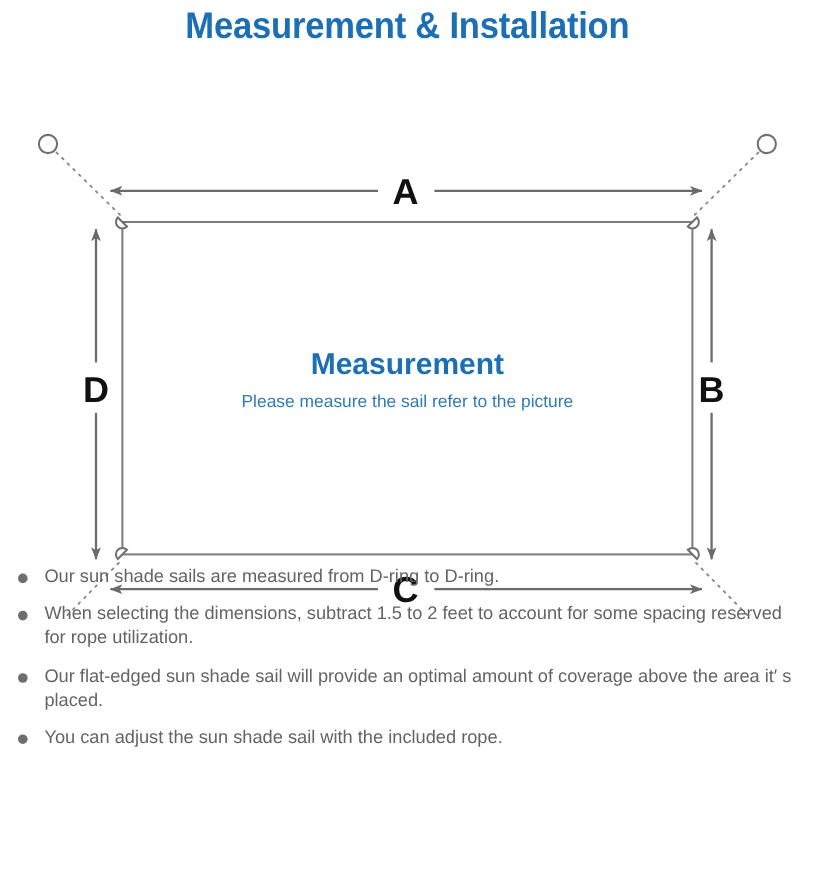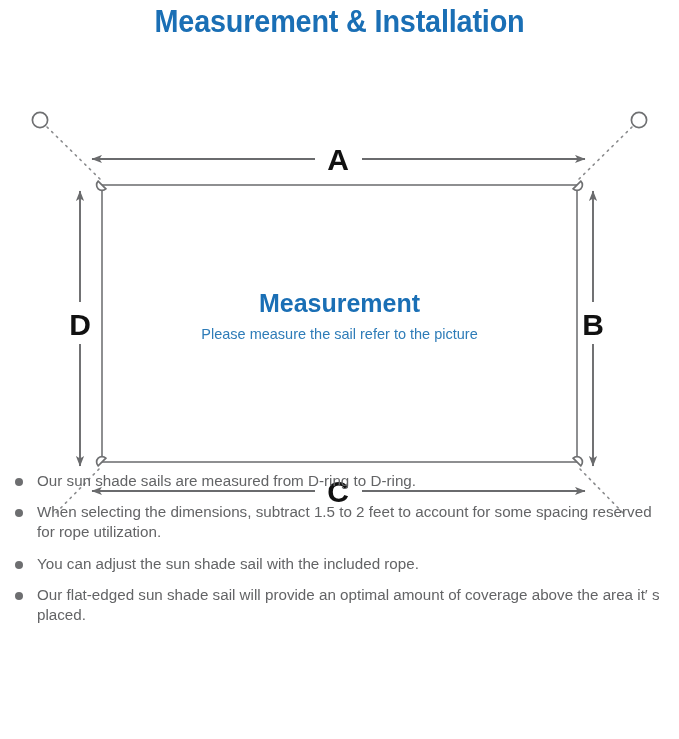--- a/index.html
+++ b/index.html
@@ -164,20 +164,20 @@
     <li>
       <span class="bullet-dot"></span>
       <span>Our sun shade sails are measured from D-ring to D-ring.</span>
     </li>
     <li>
       <span class="bullet-dot"></span>
       <span>When selecting the dimensions, subtract 1.5 to 2 feet to account for some spacing reserved for rope utilization.</span>
     </li>
     <li>
       <span class="bullet-dot"></span>
-      <span>You can adjust the sun shade sail with the included rope.</span>
+      <span>Our flat-edged sun shade sail will provide an optimal amount of coverage above the area it′ s placed.</span>
     </li>
     <li>
       <span class="bullet-dot"></span>
-      <span>Our flat-edged sun shade sail will provide an optimal amount of coverage above the area it′ s placed.</span>
+      <span>You can adjust the sun shade sail with the included rope.</span>
     </li>
   </ul>
 </div>
 
 </body></html>

